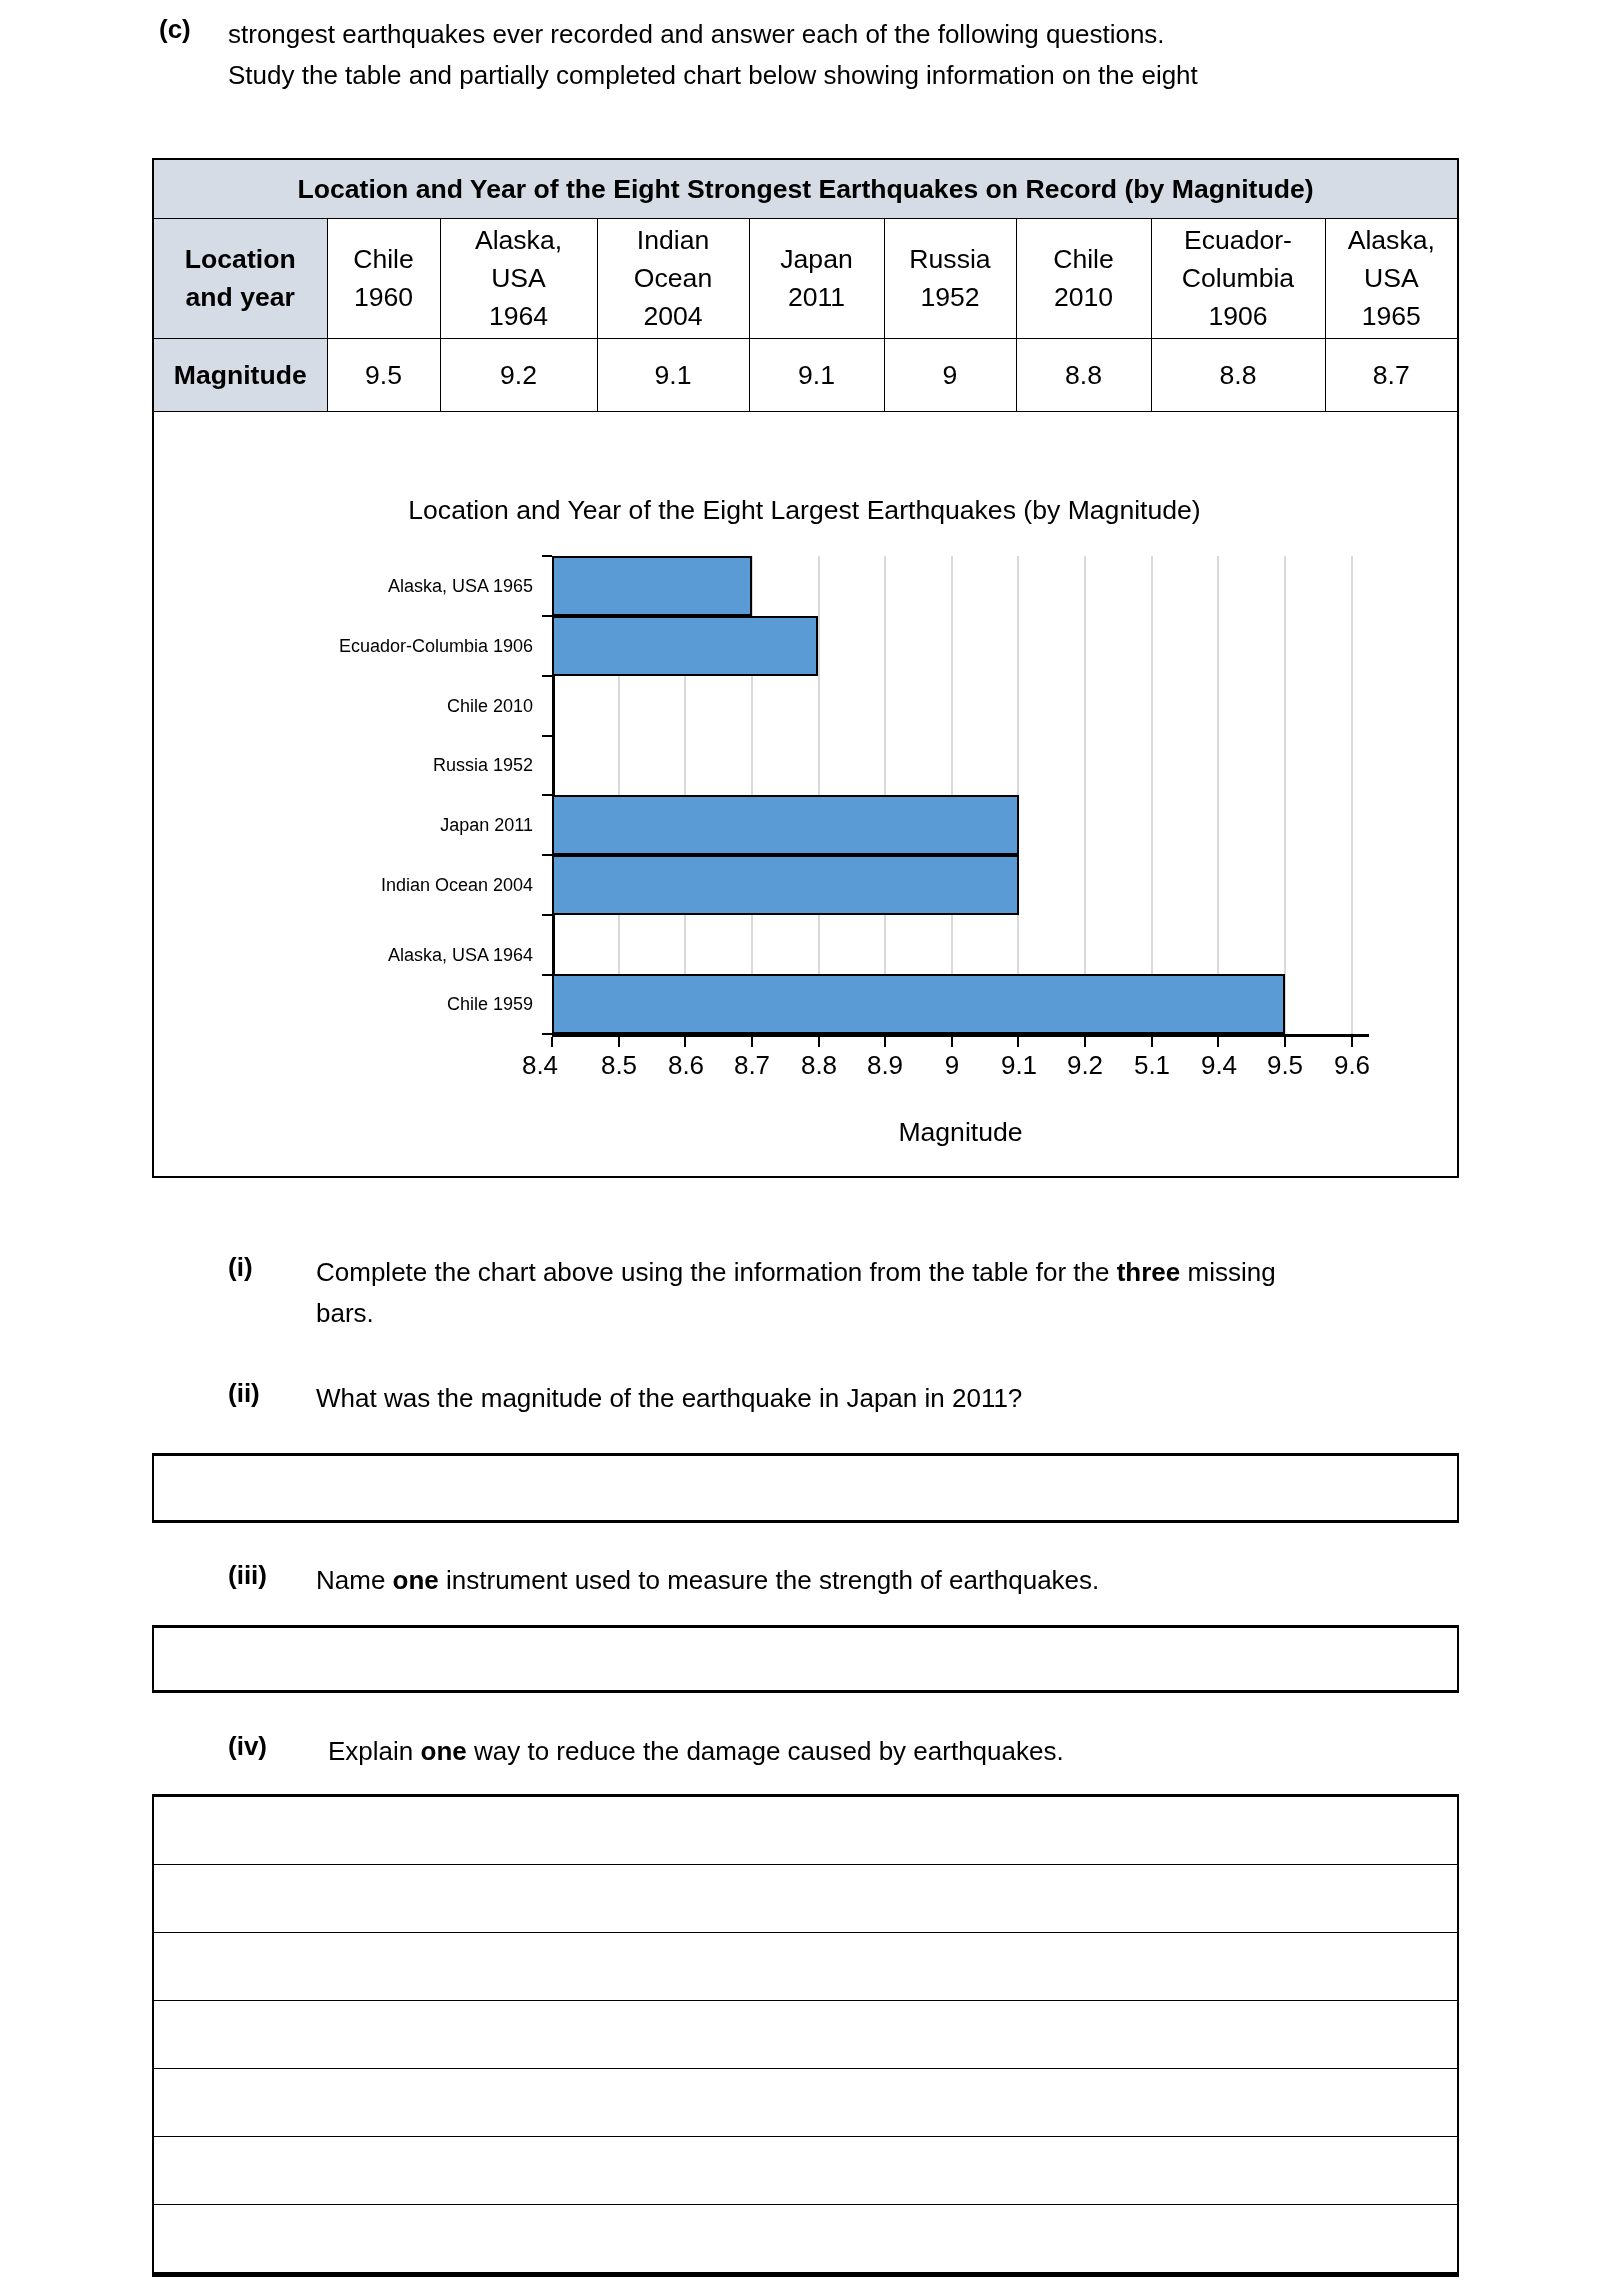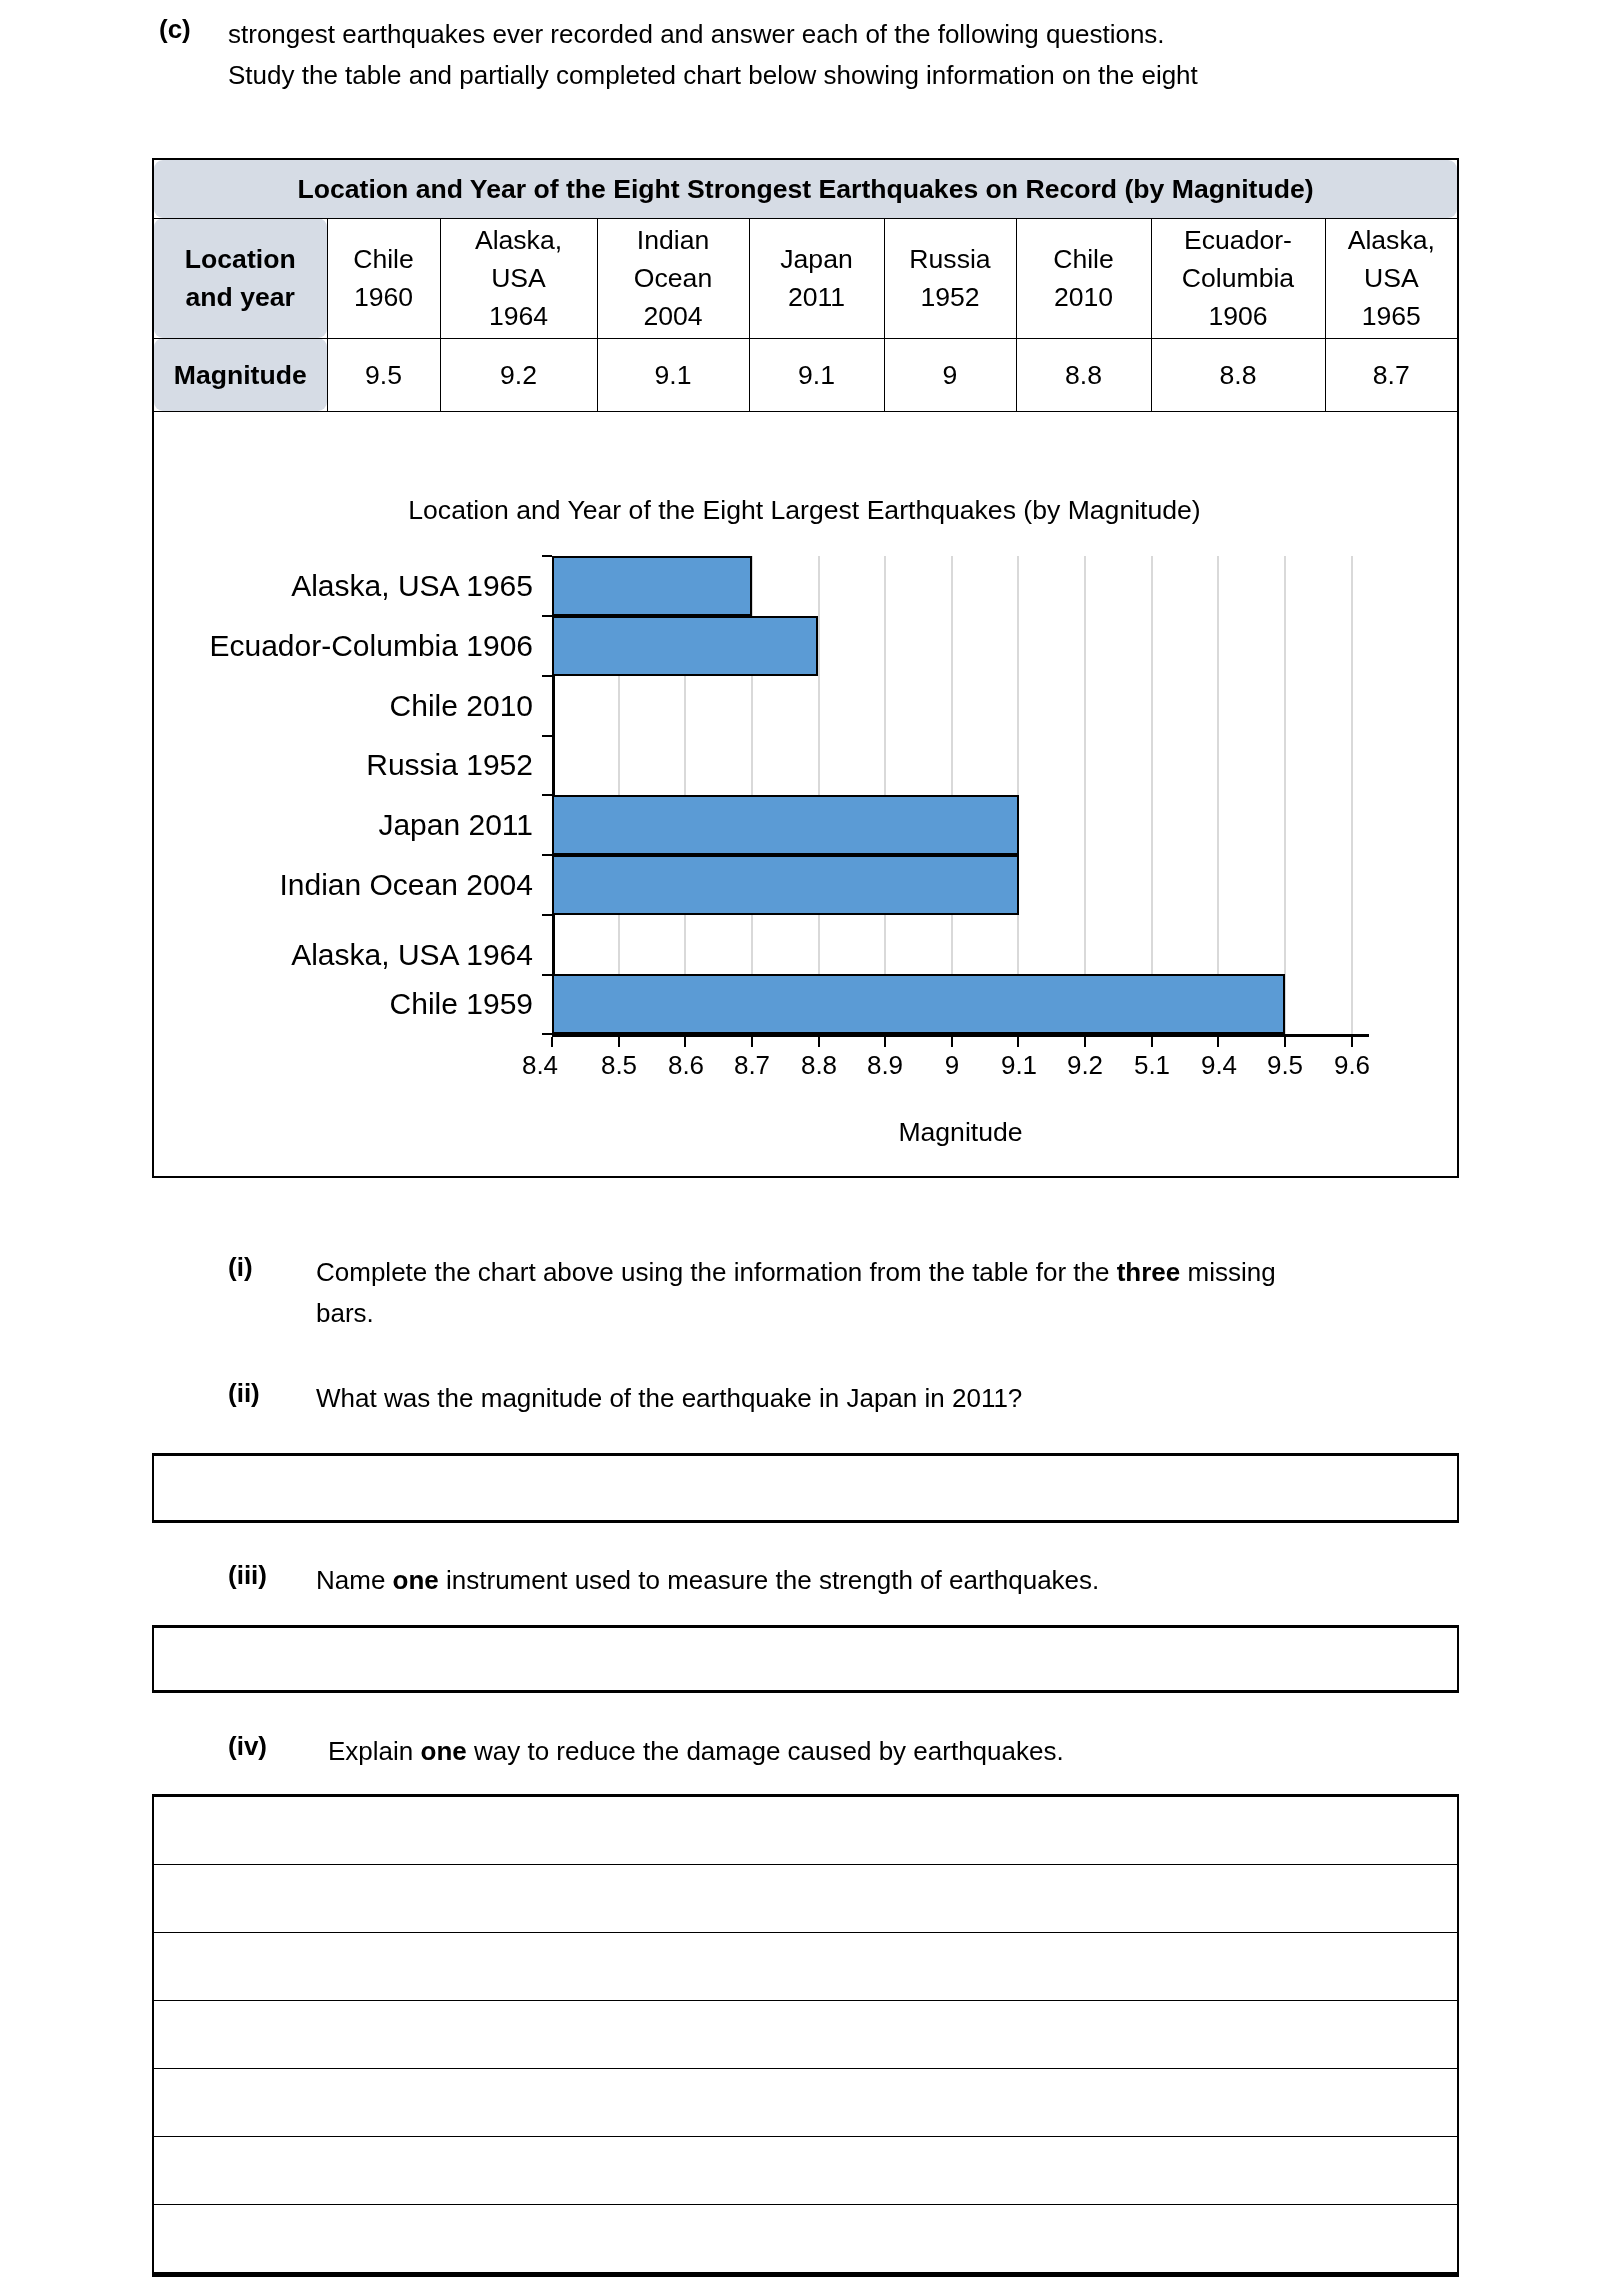--- a/index.html
+++ b/index.html
@@ -25,37 +25,37 @@
 
   table.eq { width:100%; border-collapse:collapse; table-layout:fixed; }
   table.eq td {
     border:1.8px solid #000;
     text-align:center; vertical-align:middle;
     font-size:26.6px; line-height:38px;
   }
   table.eq tr td:first-child { border-left:none; }
   table.eq tr td:last-child  { border-right:none; }
   table.eq tr:first-child td { border-top:none; }
-  .shade { background:#D6DCE5; font-weight:bold;border-radius:9px; }
+  .shade { background:#D6DCE5; font-weight:bold; }
   .title-row td { height:58px; font-size:26px; }
   .loc-row td { height:120px; }
   .mag-row td { height:73px; }
 
   
   .chart { position:absolute; left:0; top:251px; width:1301px; height:767px; }
   .chart-title { position:absolute; left:0; top:84px; width:100%; text-align:center; font-size:26.6px; }
   .plot { position:absolute; left:398px; top:145px; width:817px; height:478px; }
   .gridline { position:absolute; top:0; width:1.8px; height:478px; background:#D9D9D9; }
   .yaxis { position:absolute; left:0; top:0; width:2.7px; height:481px; background:#000; }
   .xaxis { position:absolute; left:0; top:478px; width:817px; height:2.7px; background:#000; }
   .bar { position:absolute; left:0; height:60px; background:#5B9BD5; border:2.7px solid #000; }
   .ytickmark { position:absolute; left:-9.7px; width:9.7px; height:1.8px; background:#000; }
   .xtickmark { position:absolute; width:1.8px; height:9.7px; top:481px; background:#000; }
   .cat-labels { position:absolute; left:0; top:145px; width:379px; height:478px; }
-  .cat-label { position:absolute; right:0; height:60px; line-height:60px; font-size:30px; white-space:nowrap; text-align:right; }
+  .cat-label { position:absolute; right:0; height:60px; line-height:60px; font-size:18px; white-space:nowrap; text-align:right; }
   .xtick-label { position:absolute; top:639px; transform:translateX(-50%); font-size:26px; white-space:nowrap; }
   .x-axis-title { position:absolute; left:398px; top:706px; width:817px; text-align:center; font-size:26.6px; }
 
   
   .q-num { font-size:26px; font-weight:bold; }
   .q-text { font-size:26px; line-height:41px; width:1151px;margin-left:8px; }
   .b { font-weight:bold; }
 
   
   .ansbox {

